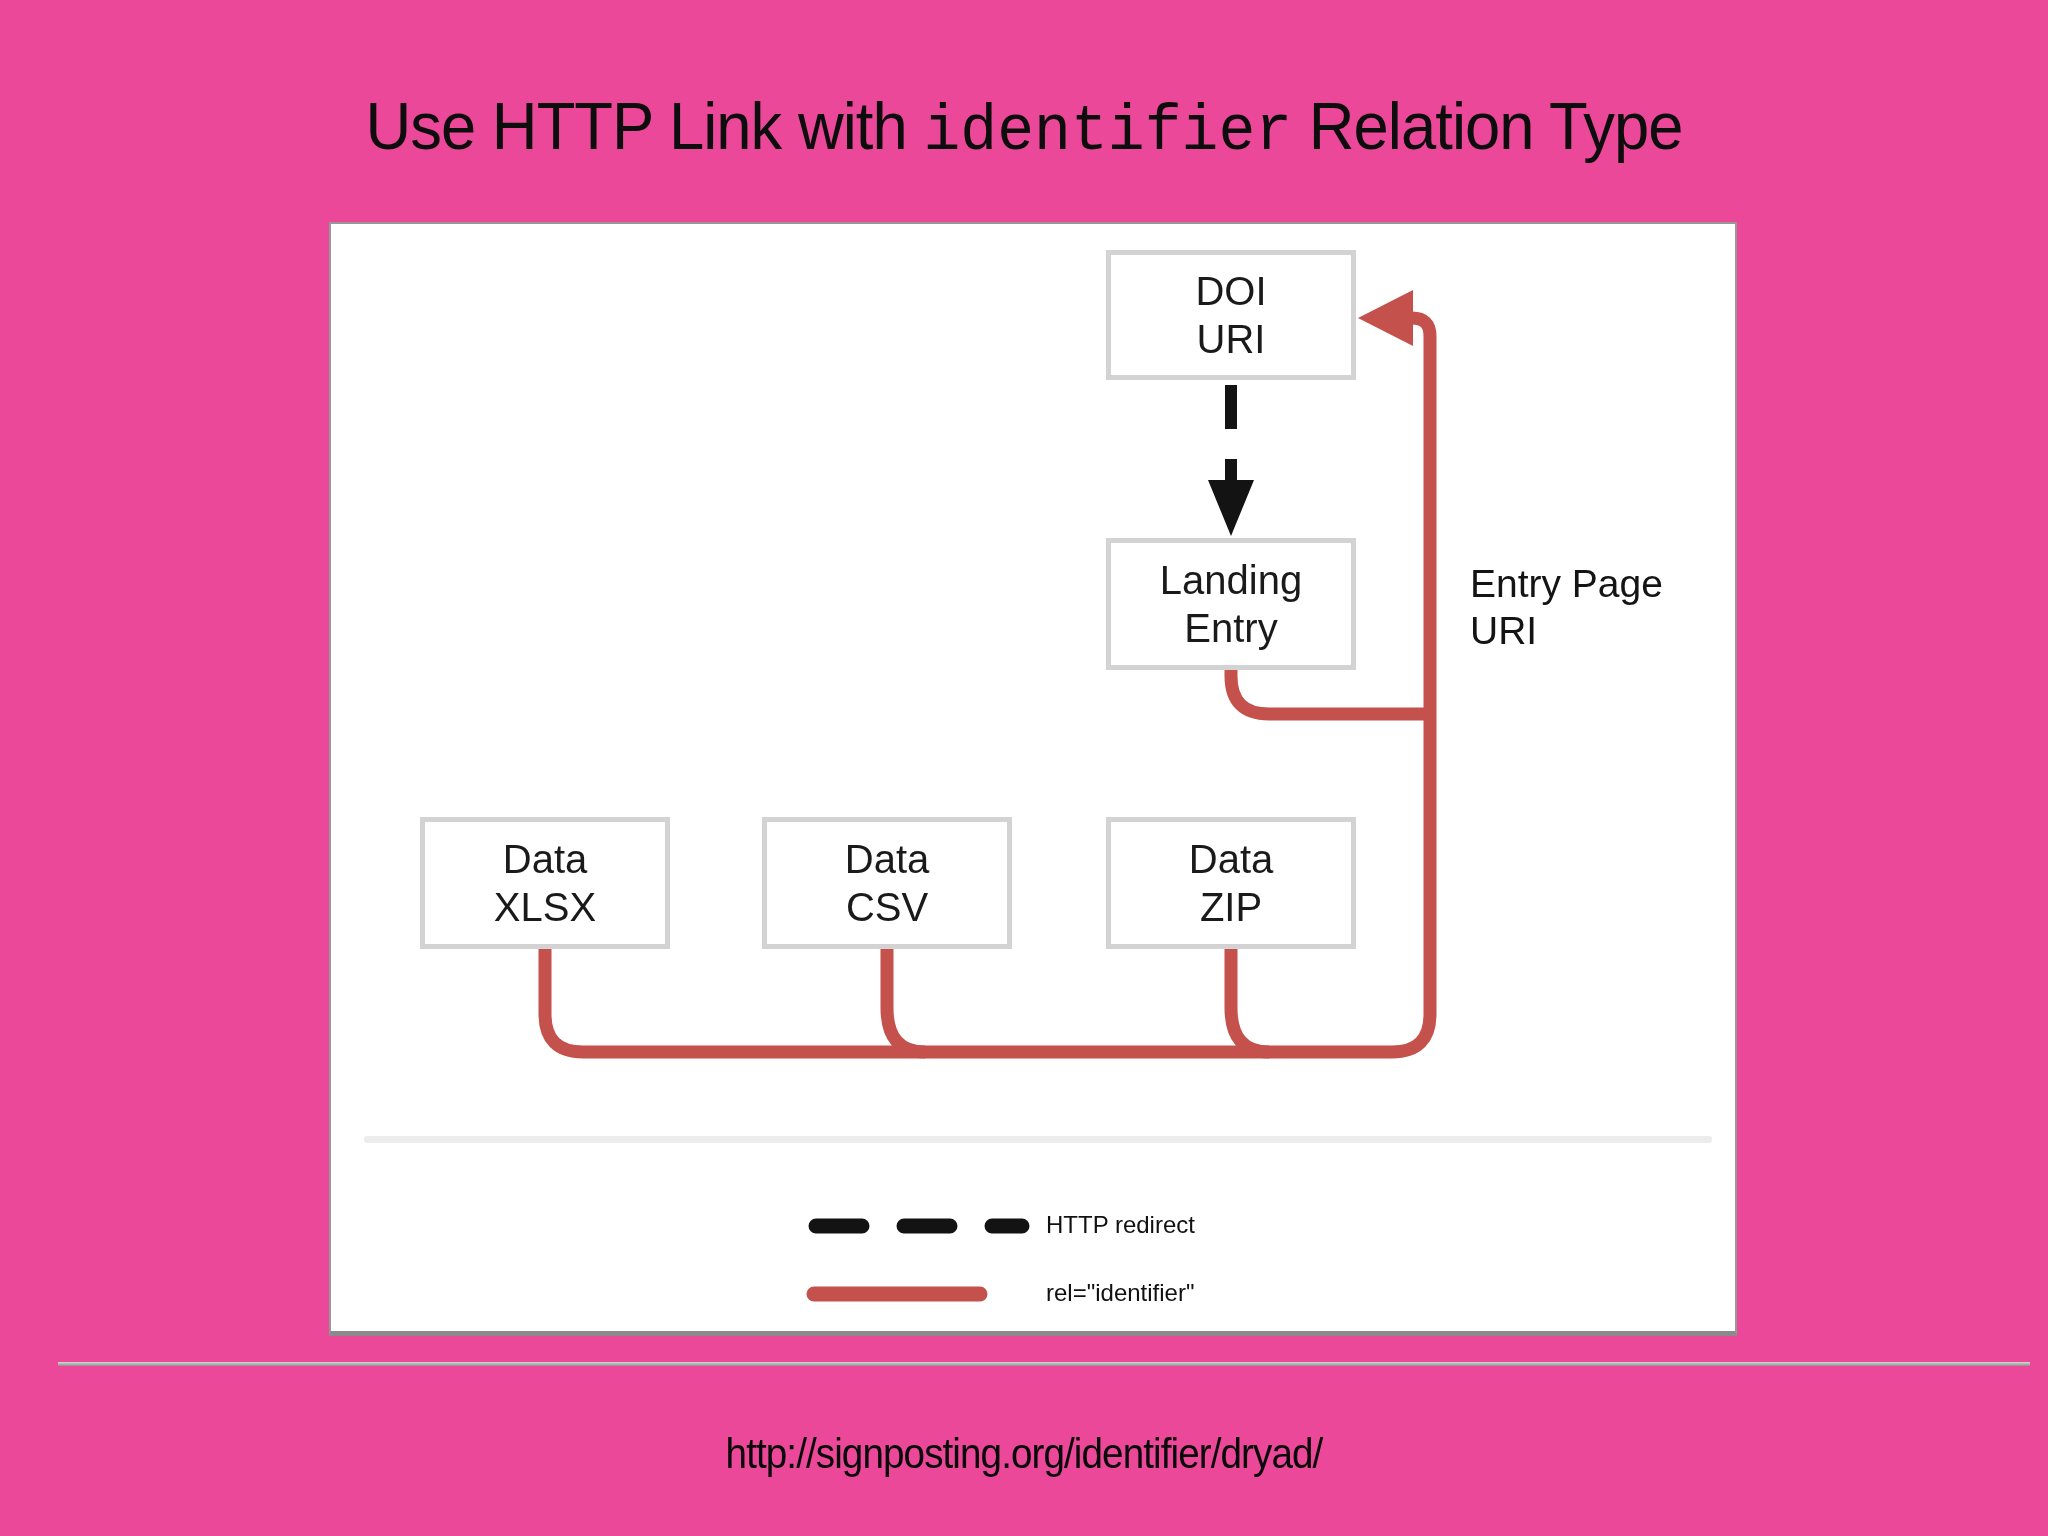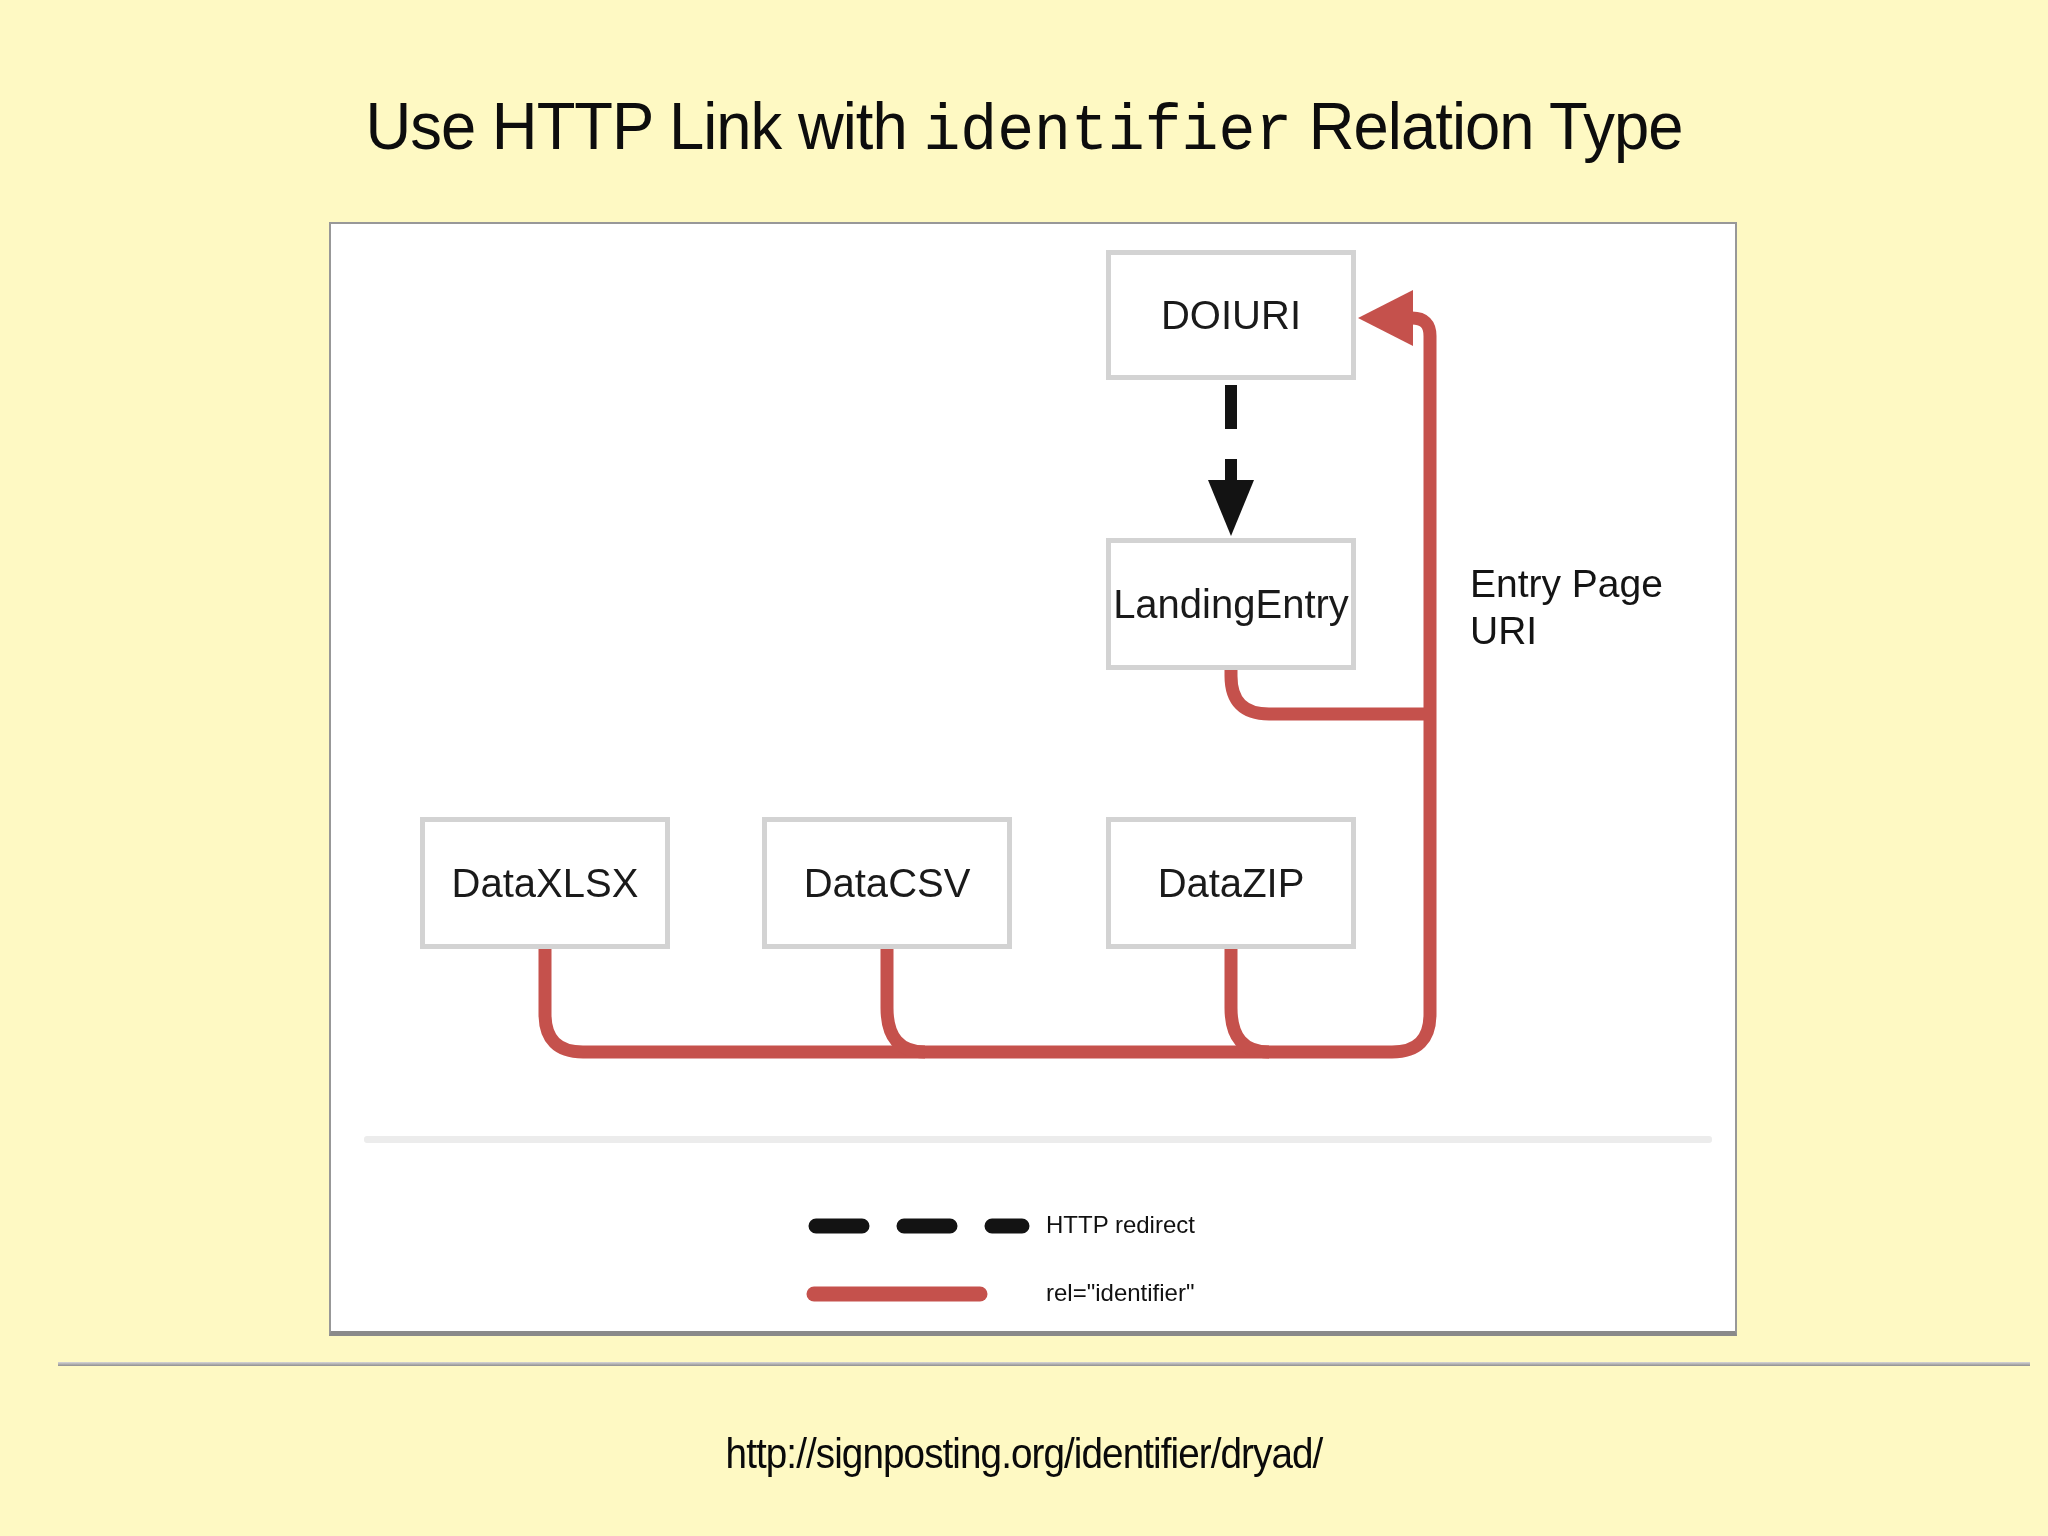--- a/index.html
+++ b/index.html
@@ -1,37 +1,37 @@
 <!DOCTYPE html>
 <html><head>
 <meta charset="utf-8">
 <style>
   html,body{margin:0;padding:0;background:#ffffff;}
   .page{
-    position:relative;width:2048px;height:1536px;background:#fef9c3;overflow:hidden;
+    position:relative;width:2048px;height:1536px;background:#ec4899;overflow:hidden;
     font-family:"Liberation Sans",sans-serif;color:#141414;
   }
   .title{
     position:absolute;top:86px;left:0;width:100%;text-align:center;
     font-size:66px;line-height:80px;letter-spacing:-1px;color:#0d0d0d;white-space:nowrap;
     transform:scaleX(0.96);transform-origin:50% 50%;
   }
   .title .mono{
     font-family:"Liberation Mono","DejaVu Sans Mono",monospace;
     font-size:64px;letter-spacing:0;
   }
   .frame{
     position:absolute;left:329px;top:222px;width:1408px;height:1114px;
     background:#ffffff;border:2px solid #989898;border-bottom:5px solid #8a8a8a;
     box-sizing:border-box;
   }
   .connectors{position:absolute;left:0;top:0;width:2048px;height:1536px;}
   .node{
     position:absolute;width:250px;box-sizing:border-box;background:#ffffff;
-    border:5px solid #d3d3d3;display:flex;flex-direction:row;align-items:center;justify-content:center;
+    border:5px solid #d3d3d3;display:flex;flex-direction:column;align-items:center;justify-content:center;
     font-size:40px;line-height:48px;color:#1a1a1a;text-align:center;
   }
   .annotation{
     position:absolute;left:1470px;font-size:39px;line-height:47px;color:#141414;white-space:nowrap;
   }
   .inner-divider{
     position:absolute;left:364px;top:1136px;width:1348px;height:7px;
     background:#ececec;border-radius:3px;
   }
   .legend-label{

